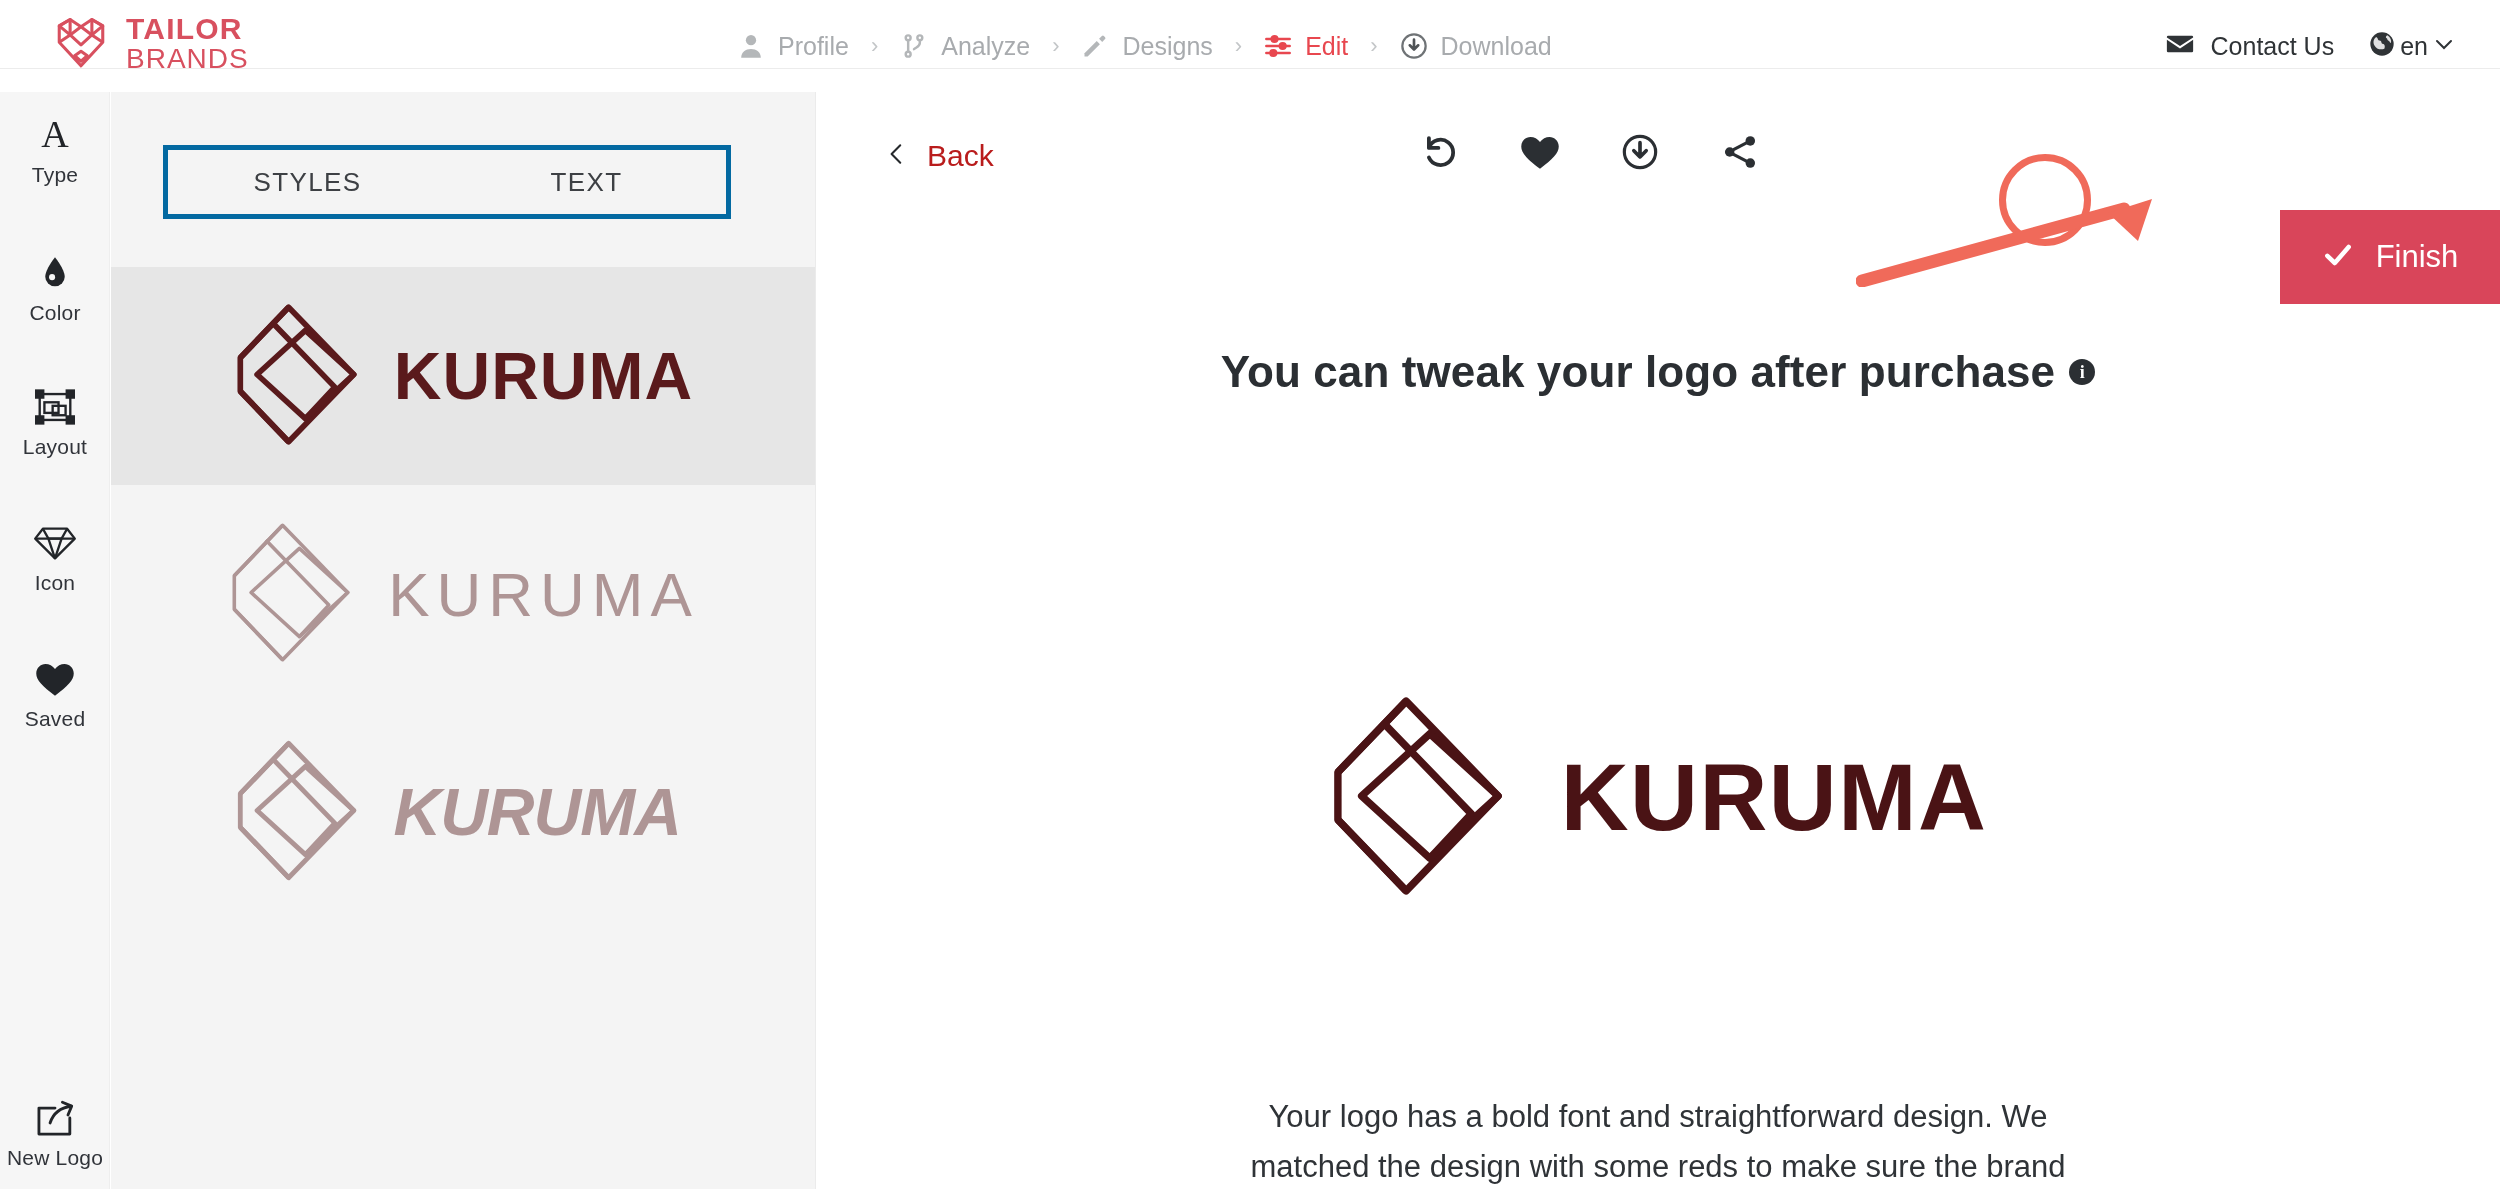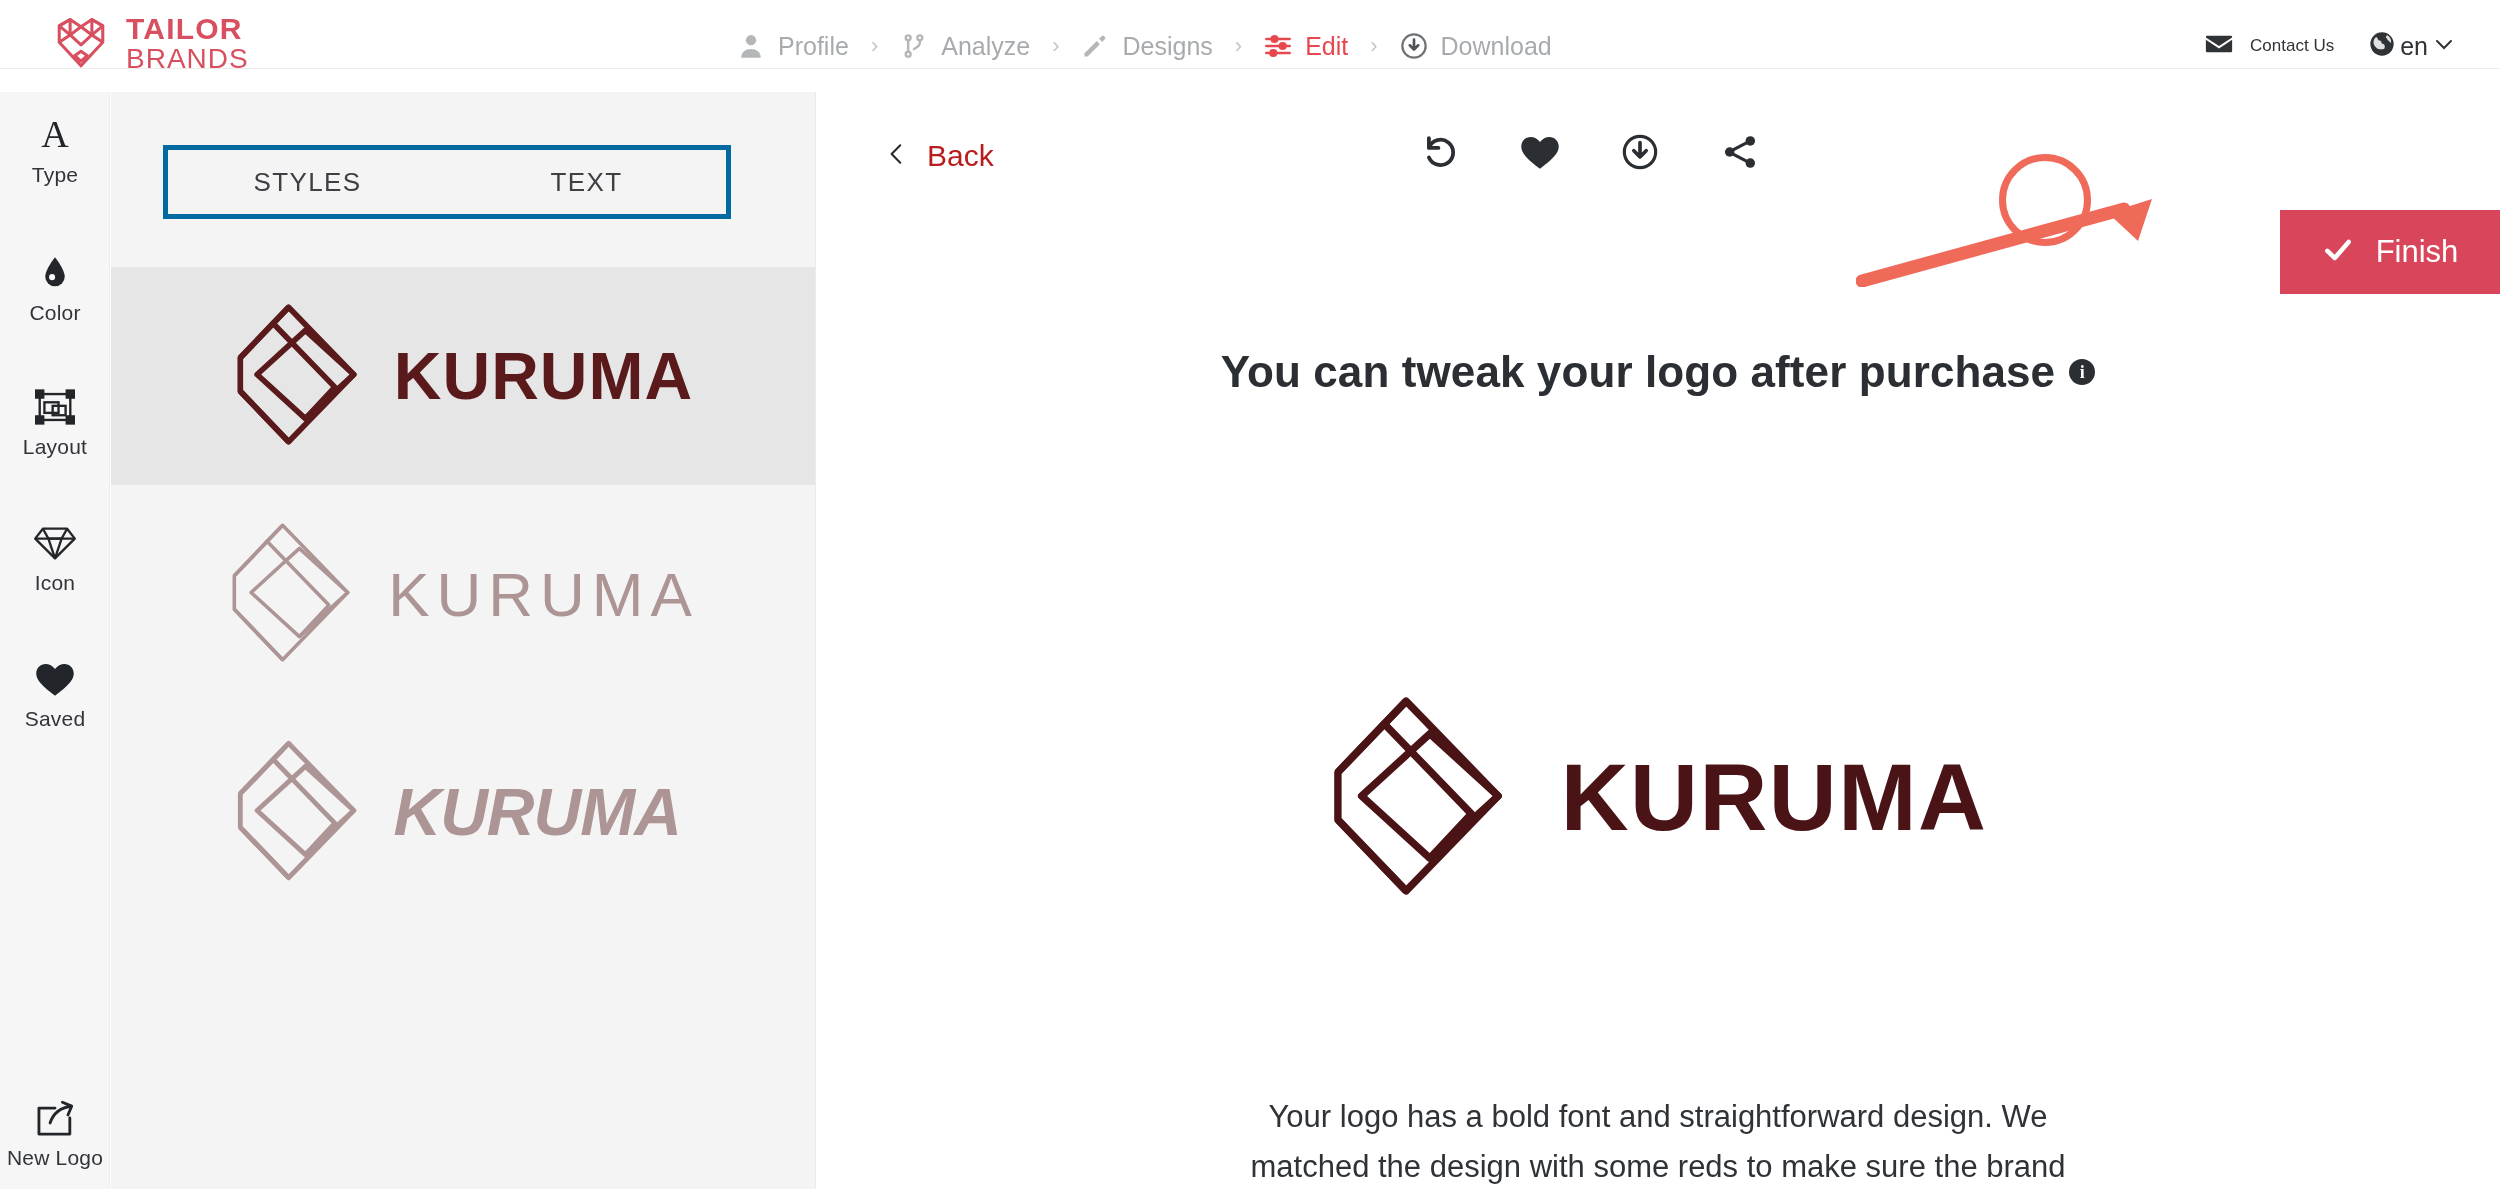--- a/index.html
+++ b/index.html
@@ -45,21 +45,21 @@
   .step-sep {
     font-size: 22px; color: #c3c6c8; padding: 0 20px; line-height: 1;
     user-select: none;
   }
 
   .header-right {
     position: absolute; right: 44px; top: 0; height: 92px;
     display: flex; align-items: center; gap: 34px;
   }
   .contact { display: flex; align-items: center; gap: 16px; }
-  .contact-label { font-size: 17px; color: #2f3336; }
+  .contact-label { font-size: 25px; color: #2f3336; }
   .lang { display: flex; align-items: center; gap: 4px; }
   .lang-label { font-size: 25px; color: #2f3336; }
 
   
   .rail {
     position: absolute; left: 0; top: 92px;
     width: 110px; height: 1097px;
     background: #f6f6f6;
     border-right: 1px solid #eeeeee;
   }
@@ -178,21 +178,21 @@
 
   .desc {
     position: absolute; top: 1000px; left: 50%;
     transform: translateX(-50%);
     width: 840px; text-align: center;
     font-size: 31px; line-height: 1.62; color: #2f3337;
   }
 
   .finish-btn {
     position: absolute; right: 0; top: 118px;
-    width: 220px; height: 84px; background: #D9455A;
+    width: 220px; height: 94px; background: #D9455A;
     display: flex; align-items: center; justify-content: center; gap: 22px;
     cursor: pointer;
   }
   .finish-label { font-size: 31px; color: #ffffff; }
 
   .info-dot {
     width: 26px; height: 26px; border-radius: 50%;
     background: #2b2f33; color: #fff; font-size: 18px; font-weight: 700;
     display: flex; align-items: center; justify-content: center;
     font-family: "Liberation Serif", serif;

